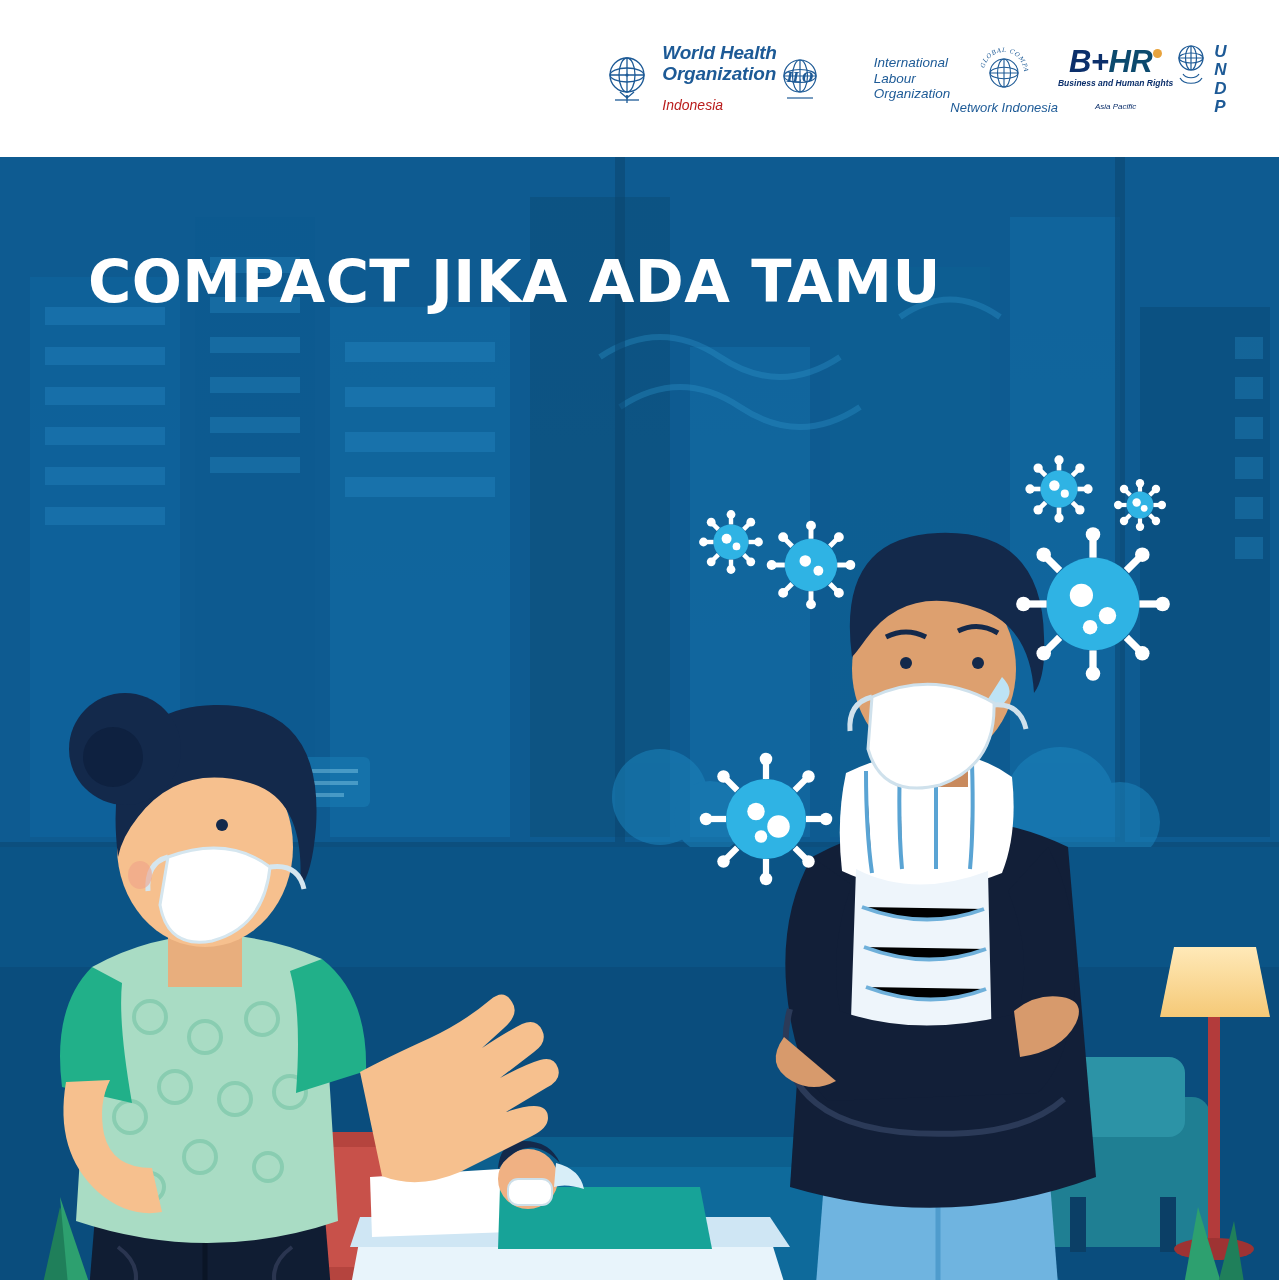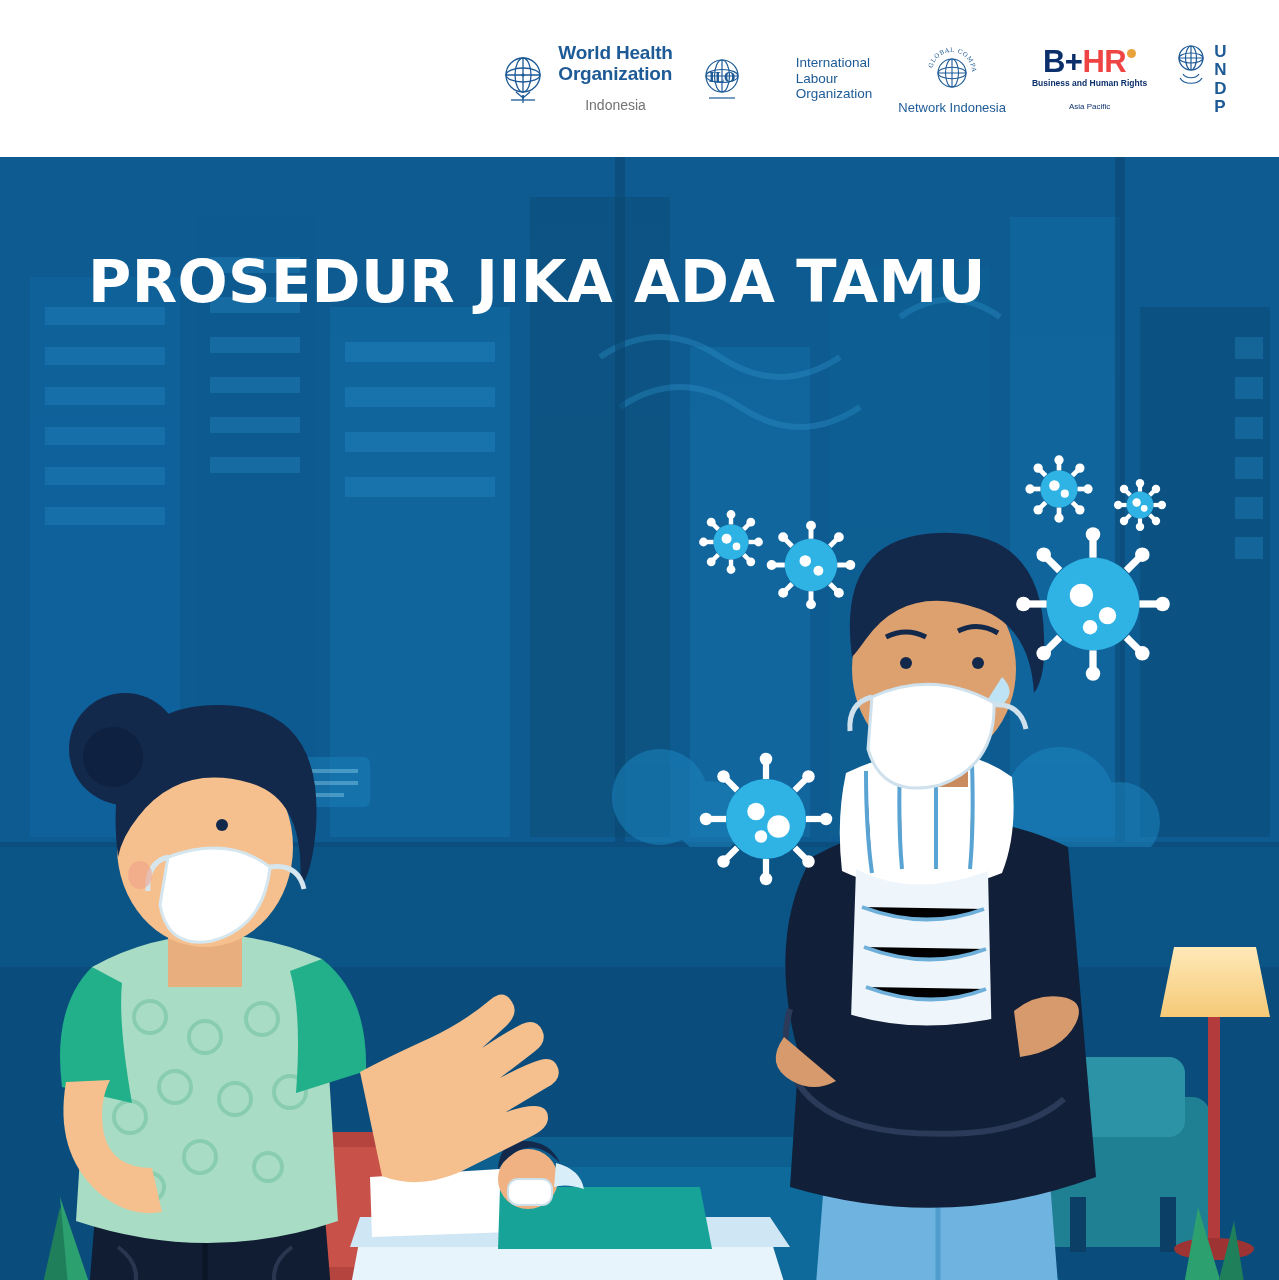--- a/index.html
+++ b/index.html
@@ -29,21 +29,21 @@
     background: #ffffff;
     display: flex;
     align-items: center;
     justify-content: flex-end;
     box-sizing: border-box;
     padding-right: 52px;
   }
   .logo-strip {
     display: flex;
     align-items: center;
-    gap: 26px;
+    font-style: italic;
   }
   
   .logo-who {
     display: flex;
     align-items: center;
     gap: 9px;
   }
   .who-emblem {
     width: 52px; height: 54px;
     flex: none;
@@ -52,22 +52,22 @@
     line-height: 1.08;
   }
   .who-text .l1, .who-text .l2, .who-text .l3 {
     font-weight: bold;
     font-size: 19px;
     color: #1d5a96;
     letter-spacing: -0.2px;
   }
   .who-text .sub {
     font-size: 14px;
-    color: #737373;
-    text-align: center;
+    color: #b91c1c;
+    text-align: left;
     margin-top: 14px;
   }
   
   .logo-ilo {
     display: flex;
     align-items: center;
     gap: 7px;
   }
   .ilo-emblem { width: 46px; height: 50px; flex: none; }
   .ilo-text { line-height: 1.15; margin-left: 44px; }
@@ -94,21 +94,21 @@
     display: flex;
     flex-direction: column;
     align-items: center;
     line-height: 1;
   }
   .bhr-row { display: flex; align-items: flex-start; }
   .bhr-b {
     font-size: 31px; font-weight: bold; color: #0b2f6b; letter-spacing: -0.5px;
   }
   .bhr-hr {
-    font-size: 31px; font-weight: bold; color: #ef4444; letter-spacing: -0.5px;
+    font-size: 31px; font-weight: bold; color: #0c4a6e; letter-spacing: -0.5px;
   }
   .bhr-dot {
     width: 9px; height: 9px; border-radius: 50%;
     background: #e8a33d; margin-top: 3px; margin-left: 1px;
   }
   .bhr-sub1 { font-size: 8.5px; font-weight: bold; color: #0b2f6b; margin-top: 2px; }
   .bhr-sub2 { font-size: 8px; color: #0b2f6b; margin-top: 15px; }
   
   .logo-undp {
     display: flex;
@@ -633,16 +633,16 @@
               <circle cx="-8" cy="-6" r="10"></circle>
                 <circle cx="10" cy="8" r="8"></circle>
             </g>
           </g>
         </g>
       </g>
     </svg>
   </div>
 
   <div class="title-block">
-    <div class="line">PROSEDUR JIKA ADA TAMU</div>
+    <div class="line">COMPACT JIKA ADA TAMU</div>
   </div>
 
 </div>
 
 </body></html>

